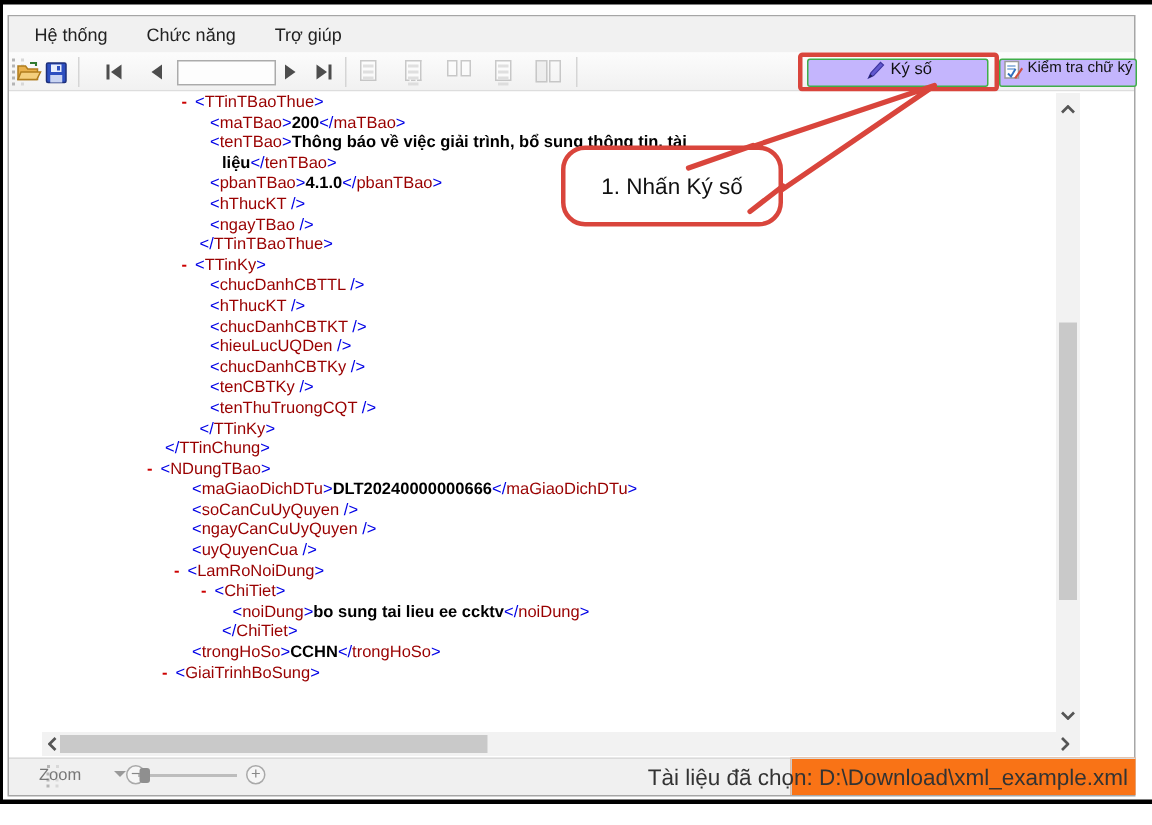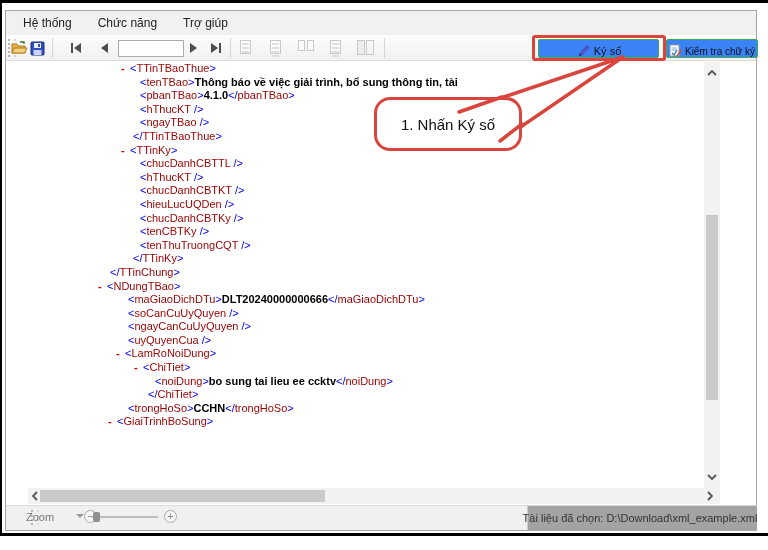--- a/index.html
+++ b/index.html
@@ -15,22 +15,22 @@
   .menubar{left:6px;top:11px;width:750px;height:24px;background:#f1f1f1;display:flex;align-items:center;}
   .menu-item{margin-left:8px;padding:3px 9px;font-size:12px;color:#222;cursor:default;}
   .toolbar{left:6px;top:35px;width:750px;height:26px;background:linear-gradient(#fcfcfc,#f1f1f1);border-bottom:1px solid #ddd;box-sizing:border-box;}
   .grip{top:39px;width:4px;height:18px;border-left:2px dotted #b5b5b5;border-right:2px dotted #d8d8d8;}
   .tbtn{top:38px;width:20px;height:20px;display:flex;align-items:center;justify-content:center;}
   .sep{top:38px;width:1px;height:20px;background:#d5d5d5;}
   .page-input{left:118px;top:40px;width:58px;height:15px;border:1px solid #ababab;background:#fdfdfd;font-size:11px;padding:0 3px;}
   .layout-icon{top:40px;width:17px;height:16px;opacity:.5;}
   .layout-icon .pg{width:11px;height:14px;border:1px solid #9a9a9a;background:#fff;margin:0 auto;box-sizing:border-box;}
   .layout-icon .pg i{display:block;height:2px;margin:2px 1px 0;background:#c9c9c9;}
-  .green-btn{top:39px;height:19px;background:#3b82f6;border:1px solid var(--button-green);border-radius:2px;
-             display:flex;align-items:flex-end;justify-content:center;gap:4px;font-size:11px;color:#111;box-sizing:border-box;cursor:pointer;}
+  .green-btn{top:39px;height:19px;background:#c4b5fd;border:1px solid var(--button-green);border-radius:2px;
+             display:flex;align-items:flex-start;justify-content:center;gap:4px;font-size:11px;color:#111;box-sizing:border-box;cursor:pointer;}
   .annotation-rect{left:532px;top:35px;width:134px;height:26px;border:3px solid var(--annotation-red);border-radius:3px;box-sizing:border-box;pointer-events:none;}
   
   .content-bg{left:6px;top:61px;width:750px;height:444px;background:#fff;}
   .xml{left:6px;top:62px;width:698px;height:428px;overflow:hidden;font-size:11px;line-height:13.6px;white-space:nowrap;}
   .xline{position:relative;}
   .xline .dash{position:absolute;color:var(--xml-dash);font-weight:bold;cursor:pointer;}
   .xline .p{color:var(--xml-punct);}
   .xline .t{color:var(--xml-tag);}
   .xline .v{color:#000;font-weight:bold;}
   
@@ -41,22 +41,22 @@
   .chev{display:flex;align-items:center;justify-content:center;}
   
   .statusbar{left:6px;top:505px;width:750px;height:25px;background:#f0f0f0;border-top:1px solid #dadada;box-sizing:border-box;}
   .status-grip{top:510px;left:31px;width:4px;height:15px;border-left:2px dotted #b5b5b5;border-right:2px dotted #d8d8d8;}
   .zoom-label{left:26px;top:511px;font-size:11px;color:#777;}
   .zoom-caret{left:76px;top:514px;width:0;height:0;border-left:4px solid transparent;border-right:4px solid transparent;border-top:4px solid #999;}
   .round-btn{top:510px;width:13px;height:13px;border:1px solid #a9a9a9;border-radius:50%;background:#f6f6f6;
              display:flex;align-items:center;justify-content:center;font-size:11px;color:#888;line-height:1;box-sizing:border-box;cursor:pointer;}
   .slider-track{left:92px;top:516px;width:66px;height:2px;background:#bdbdbd;}
   .slider-thumb{left:93px;top:512px;width:7px;height:10px;background:#8f8f8f;border-radius:2px;cursor:pointer;}
-  .status-doc{left:527px;top:505px;width:230px;height:25px;background:#a3a3a3;border-left:1px solid #ccc;border-top:1px solid #dadada;
-              display:flex;align-items:center;justify-content:center;padding-right:5px;font-size:11px;color:#333;box-sizing:border-box;white-space:nowrap;}
+  .status-doc{left:527px;top:505px;width:230px;height:25px;background:#f97316;border-left:1px solid #ccc;border-top:1px solid #dadada;
+              display:flex;align-items:center;justify-content:flex-end;padding-right:5px;font-size:15px;color:#333;box-sizing:border-box;white-space:nowrap;}
   
   .tail-svg{left:0;top:0;pointer-events:none;}
   .tail-svg path{fill:#fff;stroke:var(--annotation-red);stroke-width:3.5;stroke-linejoin:round;}
   .bubble{left:374px;top:97px;width:148px;height:54px;background:#fff;border:3.5px solid var(--annotation-red);border-radius:16px;
           display:flex;align-items:center;justify-content:center;font-size:15px;color:#111;box-sizing:border-box;pointer-events:none;}
   .legs-svg{left:0;top:0;pointer-events:none;}
   .legs-svg line{stroke:var(--annotation-red);stroke-width:3.5;stroke-linecap:round;}
 </style>
 </head>
 <body>
@@ -175,21 +175,23 @@
       <path d="M3 9 L5 11 L8 6" stroke="#2f6fbe" stroke-width="1.3" fill="none"></path>
       <path d="M7 12 L12 5 L13 6 L8.5 12.5 Z" fill="#d0503f"></path>
     </svg>
     <span>Kiểm tra chữ ký</span>
   </div>
   <div class="abs annotation-rect"></div>
 
   <div class="abs content-bg"></div>
   <div class="abs xml">
       <div class="xline" style="padding-left: 124px;"><span class="dash" style="left: 115px;">-</span><span class="p">&lt;</span><span class="t">TTinTBaoThue</span><span class="p">&gt;</span></div>
+      <div class="xline" style="padding-left: 134px;"><span class="p">&lt;</span><span class="t">maTBao</span><span class="p">&gt;</span><span class="v">200</span><span class="p">&lt;/</span><span class="t">maTBao</span><span class="p">&gt;</span></div>
       <div class="xline" style="padding-left: 134px;"><span class="p">&lt;</span><span class="t">tenTBao</span><span class="p">&gt;</span><span class="v">Thông báo về việc giải trình, bổ sung thông tin, tài</span></div>
+      <div class="xline" style="padding-left: 142px;"><span class="v">liệu</span><span class="p">&lt;/</span><span class="t">tenTBao</span><span class="p">&gt;</span></div>
       <div class="xline" style="padding-left: 134px;"><span class="p">&lt;</span><span class="t">pbanTBao</span><span class="p">&gt;</span><span class="v">4.1.0</span><span class="p">&lt;/</span><span class="t">pbanTBao</span><span class="p">&gt;</span></div>
       <div class="xline" style="padding-left: 134px;"><span class="p">&lt;</span><span class="t">hThucKT</span><span class="p"> /&gt;</span></div>
       <div class="xline" style="padding-left: 134px;"><span class="p">&lt;</span><span class="t">ngayTBao</span><span class="p"> /&gt;</span></div>
       <div class="xline" style="padding-left: 127px;"><span class="p">&lt;/</span><span class="t">TTinTBaoThue</span><span class="p">&gt;</span></div>
       <div class="xline" style="padding-left: 124px;"><span class="dash" style="left: 115px;">-</span><span class="p">&lt;</span><span class="t">TTinKy</span><span class="p">&gt;</span></div>
       <div class="xline" style="padding-left: 134px;"><span class="p">&lt;</span><span class="t">chucDanhCBTTL</span><span class="p"> /&gt;</span></div>
       <div class="xline" style="padding-left: 134px;"><span class="p">&lt;</span><span class="t">hThucKT</span><span class="p"> /&gt;</span></div>
       <div class="xline" style="padding-left: 134px;"><span class="p">&lt;</span><span class="t">chucDanhCBTKT</span><span class="p"> /&gt;</span></div>
       <div class="xline" style="padding-left: 134px;"><span class="p">&lt;</span><span class="t">hieuLucUQDen</span><span class="p"> /&gt;</span></div>
       <div class="xline" style="padding-left: 134px;"><span class="p">&lt;</span><span class="t">chucDanhCBTKy</span><span class="p"> /&gt;</span></div>

